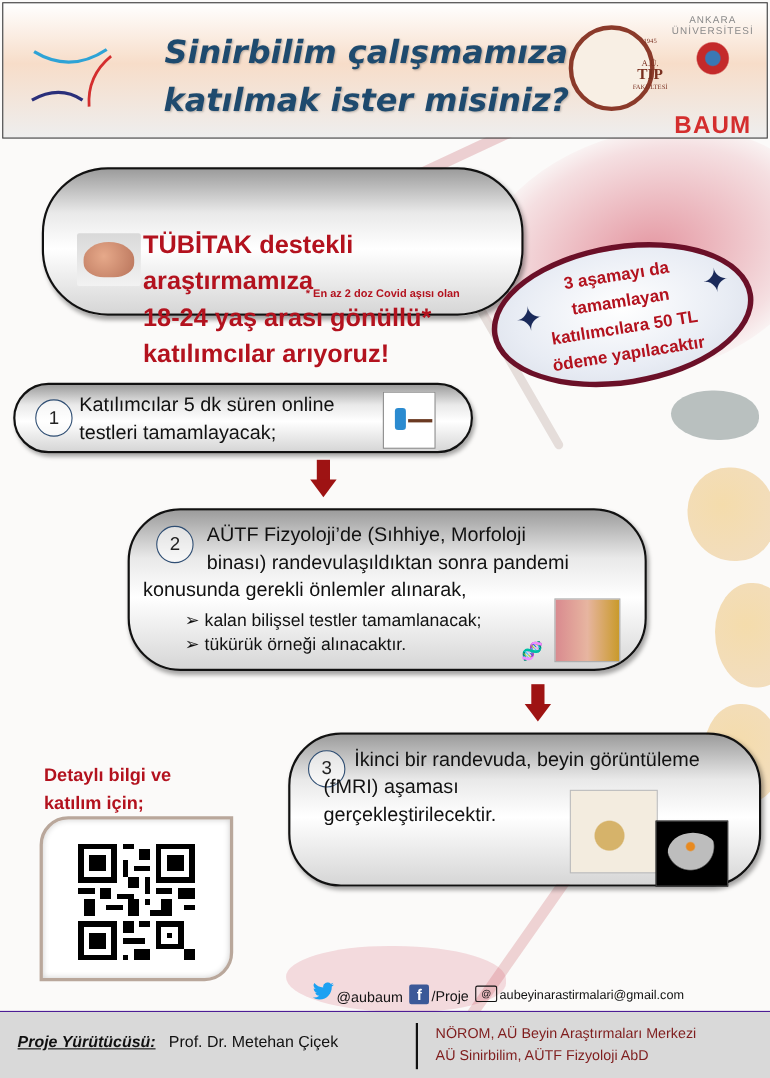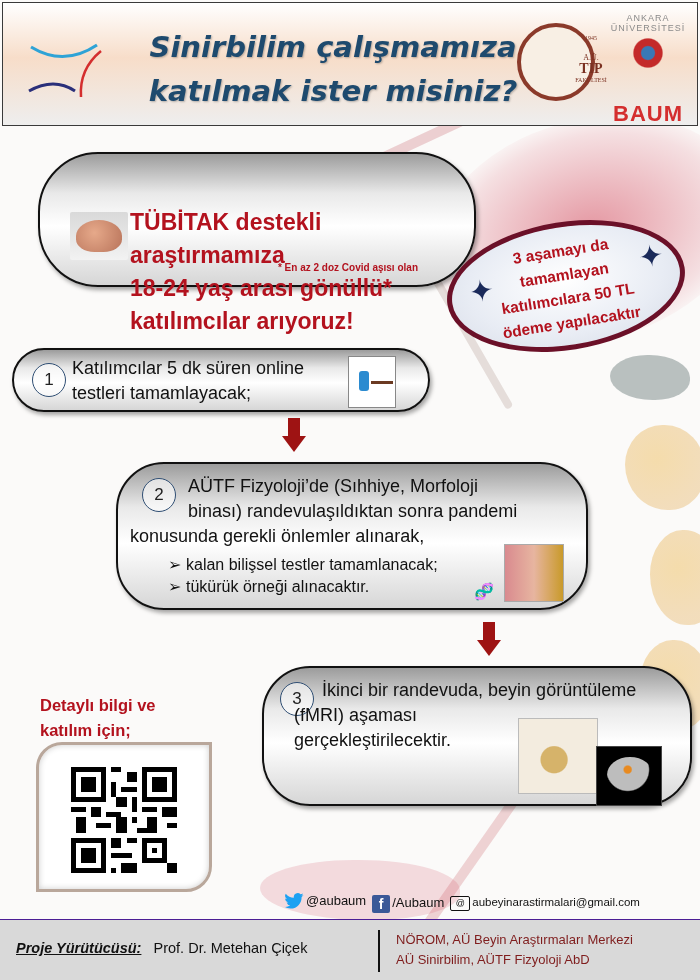--- a/index.html
+++ b/index.html
@@ -137,21 +137,21 @@
     border-left: 12px solid transparent; border-right: 12px solid transparent; border-top: 16px solid #9e1313; }
 
   .info-label { position:absolute; left: 40px; top: 693px; width: 160px; z-index:2;
     color:#b3121e; font-weight:bold; font-size:16.5px; line-height:25px; }
   .qr-frame { position:absolute; left: 36px; top: 742px; width: 176px; height: 150px; z-index:2;
     border-radius: 26px 0 26px 0; background: #fff;
     border: 3px solid #b9a79b; box-shadow: inset 0 0 6px rgba(0,0,0,.2); }
   .qr { position:absolute; left: 30px; top: 22px; width: 110px; height: 106px; }
 
   .socials { position:absolute; left: 284px; top: 893px; z-index:2; font-size: 13px; color:#111; display:flex; align-items:center; }
-  .socials .s { display:flex; align-items:flex-start; margin-right: 6px; }
+  .socials .s { display:flex; align-items:flex-end; margin-right: 6px; }
   .tw-icon { color:#1da1f2; font-size: 17px; margin-right:2px; }
   .fb-icon { display:inline-block; width:18px; height:18px; background:#3b5998; color:#fff; font-weight:bold; font-size:14px; text-align:center; line-height:19px; border-radius:2px; margin-right:2px;}
   .mail-icon { display:inline-block; width:20px; height:15px; border:1.5px solid #111; border-radius:2px; margin-right:2px; position:relative; font-size:9px; text-align:center; line-height:12px;}
   .socials .email { font-size: 11.5px; }
 
   .footer { position:absolute; left: 0; top: 919px; width: 700px; height: 61px; z-index:2;
     background: #d9d9d9; border-top: 1px solid #4c1d95; }
   .footer .lead { position:absolute; left: 16px; top: 20px; font-size: 14.5px; color:#111; }
   .footer .lead u { font-weight: bold; font-style: italic; }
   .footer .sep { position:absolute; left: 378px; top: 10px; width: 1.5px; height: 42px; background:#111; }
@@ -315,21 +315,21 @@
   <span class="s">
     <span class="tw-icon">
       <svg width="20" height="16" viewBox="0 0 24 20">
           <path fill="#1da1f2" d="M24 2.4a9.8 9.8 0 0 1-2.8.8A4.9 4.9 0 0 0 23.3.5a9.9 9.9 0 0 1-3.1 1.2A4.9 4.9 0 0 0 11.8 6 14 14 0 0 1 1.7.9a4.9 4.9 0 0 0 1.5 6.6 4.9 4.9 0 0 1-2.2-.6v.1a4.9 4.9 0 0 0 3.9 4.8 4.9 4.9 0 0 1-2.2.1 4.9 4.9 0 0 0 4.6 3.4A9.9 9.9 0 0 1 0 17.3 14 14 0 0 0 7.5 19.5c9.1 0 14-7.5 14-14v-.6A10 10 0 0 0 24 2.4z"></path>
         </svg>
     </span>
     <span>@aubaum</span>
   </span>
   <span class="s">
     <span class="fb-icon">f</span>
-    <span>/Aubaum</span>
+    <span>/Proje</span>
   </span>
   <span class="s">
     <span class="mail-icon">@</span>
     <span class="email">aubeyinarastirmalari@gmail.com</span>
   </span>
 </div>
 
 <div class="footer">
   <div class="lead">
     <u>Proje Yürütücüsü:</u>

